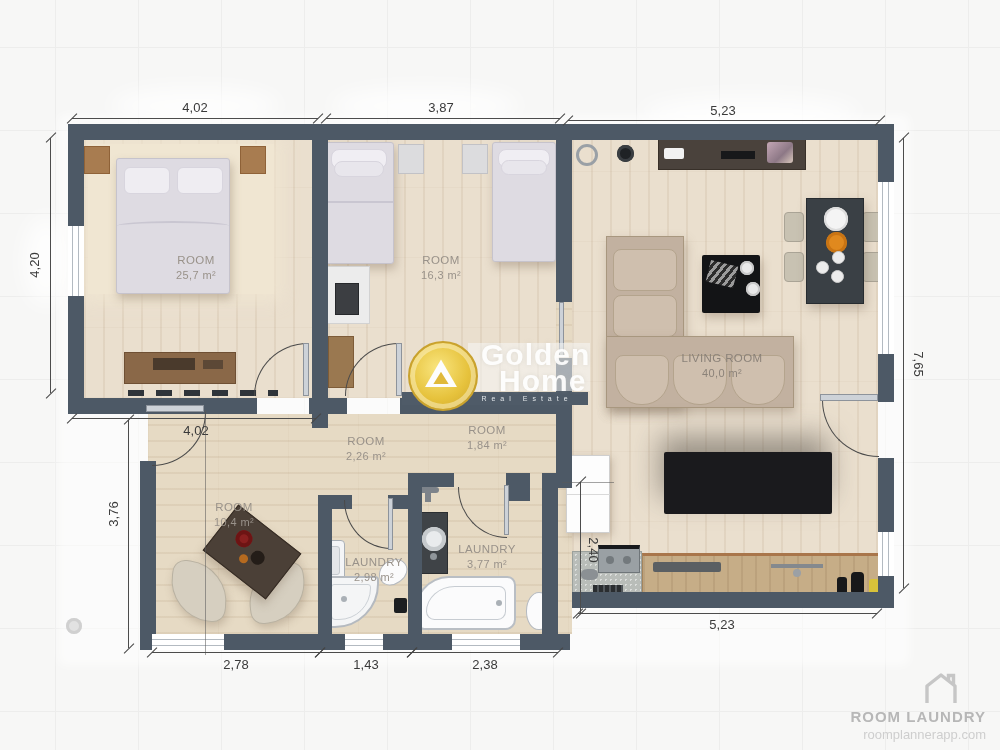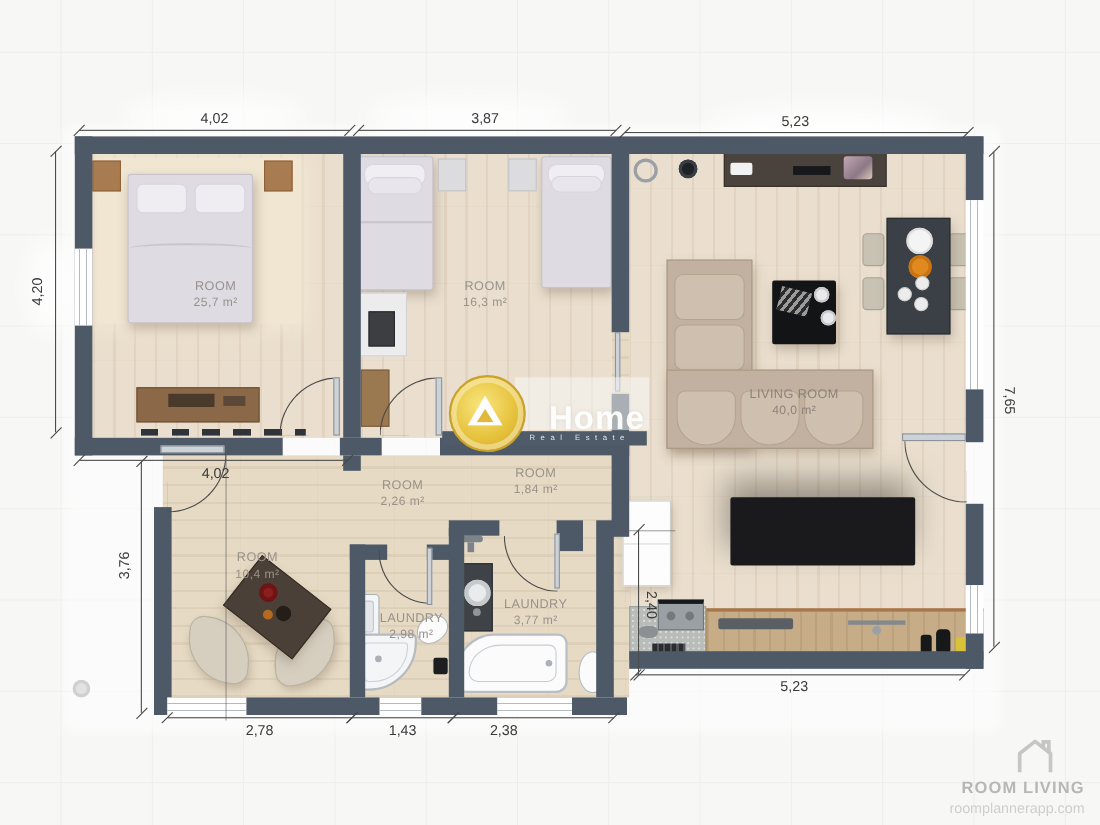--- a/index.html
+++ b/index.html
@@ -340,44 +340,45 @@
   <span class="dlab hcent" style="left:236px;top:664px;">2,78</span>
   <div class="dim-h" style="left:320px;top:652px;width:92px;">
     <i class="tick" style="left:-7px;top:-1px;"></i>
     <i class="tick" style="right:-7px;top:-1px;"></i>
   </div>
   <span class="dlab hcent" style="left:366px;top:664px;text-align:center;">1,43</span>
   <div class="dim-h" style="left:412px;top:652px;width:146px;">
     <i class="tick" style="left:-7px;top:-1px;"></i>
     <i class="tick" style="right:-7px;top:-1px;"></i>
   </div>
-  <span class="dlab hcent" style="left:458px;top:664px;">2,38</span>
+  <span class="dlab hcent" style="left:485px;top:664px;">2,38</span>
 
   <div class="dim-h" style="left:578px;top:613px;width:299px;">
     <i class="tick" style="left:-7px;top:-1px;"></i>
     <i class="tick" style="right:-7px;top:-1px;"></i>
   </div>
   <span class="dlab hcent" style="left:722px;top:624px;">5,23</span>
 
   <div class="abs" style="left:66px;top:618px;width:16px;height:16px;border-radius:50%;background:#e2e2e2;box-shadow:inset 0 0 0 3px #d0d0d0;"></div>
 
   <div class="wm-backdrop"></div>
   <div class="wm-bar">
     <span>Real Estate</span>
   </div>
   <div class="wm-coin">
     <div class="wm-tri"></div>
     <div class="wm-tri2"></div>
   </div>
+  <span class="wm-word" style="left:481px;top:338px;">Golden</span>
   <span class="wm-word" style="left:499px;top:364px;">Home</span>
 
   <div id="footer">
     <div style="padding-right:24px;">
       <svg width="42" height="32" viewBox="0 0 42 32">
         <path d="M7 31 V14 L21 3 L35 14 V31" fill="none" stroke="#c6c6c6" stroke-width="3.4" stroke-linejoin="round"></path>
         <path d="M28.5 8.5 V3.5 h5 v9" fill="none" stroke="#c6c6c6" stroke-width="3.4"></path>
       </svg>
     </div>
-    <div class="fname">ROOM LIVING</div>
+    <div class="fname">ROOM LAUNDRY</div>
     <div class="furl">roomplannerapp.com</div>
   </div>
 
 </div>
 
 </body></html>

